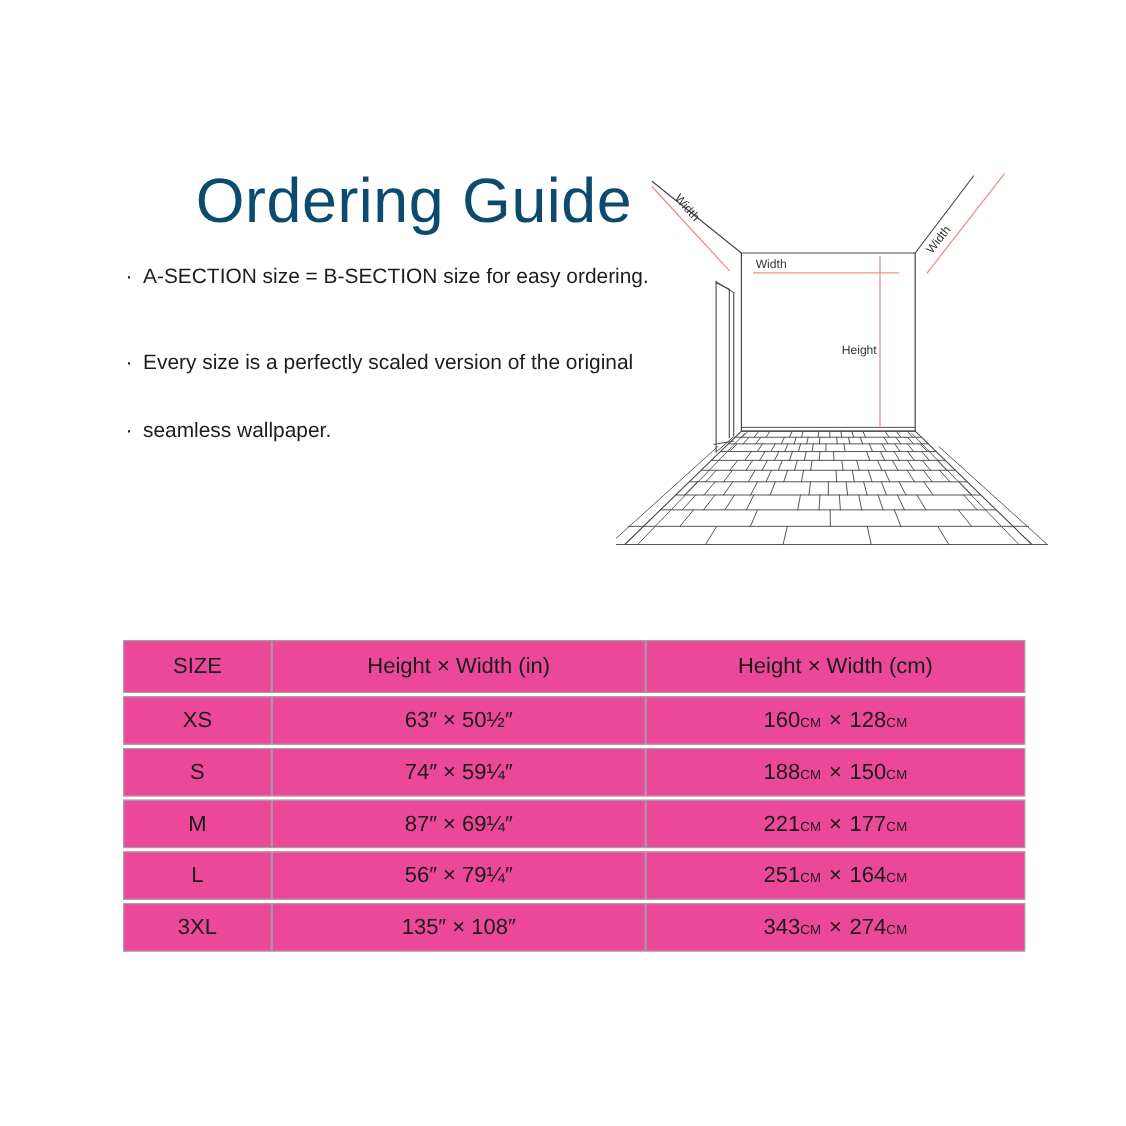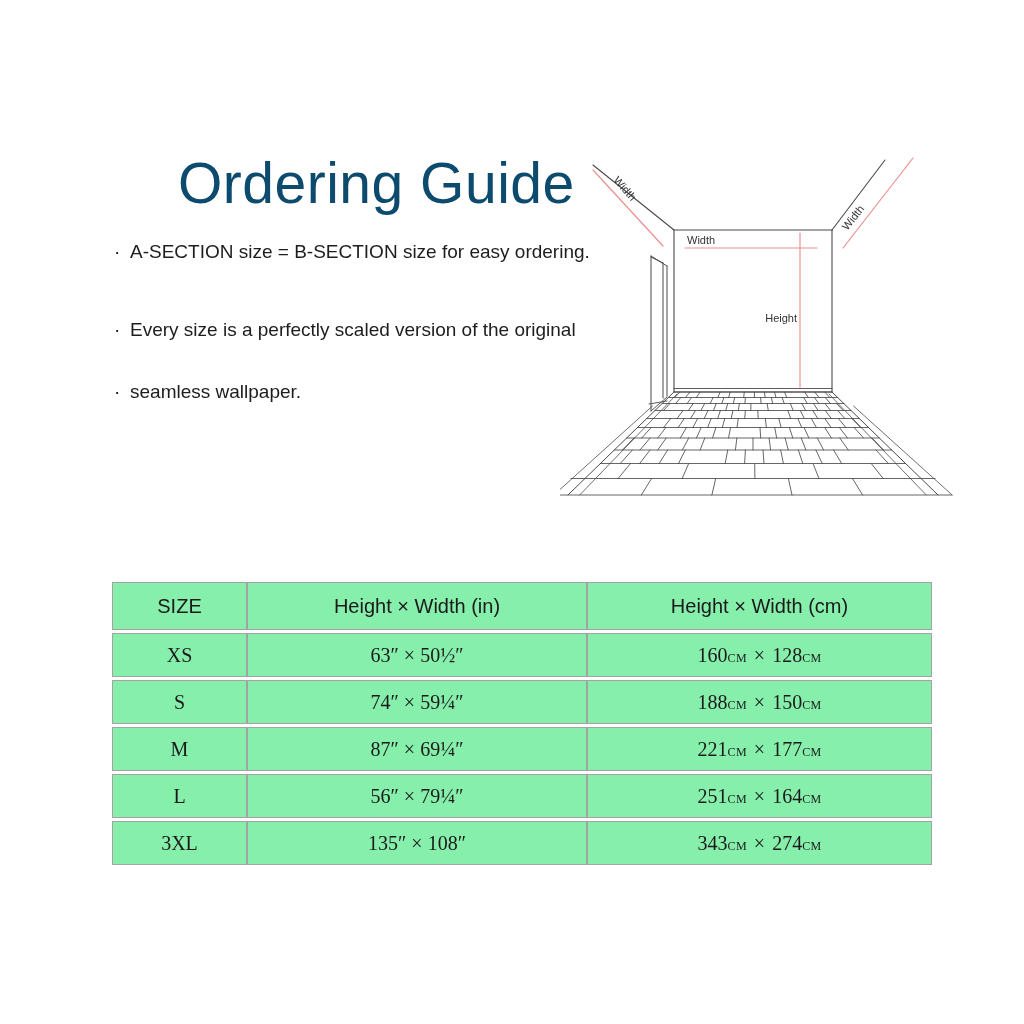--- a/index.html
+++ b/index.html
@@ -22,27 +22,27 @@
   .bullet-1{margin-bottom:50px;}
   .bullet-2{margin-bottom:34px;}
   .bullet-2 .bline2{padding-left:4px;}
   .room-svg{position:absolute;left:560px;top:135px;}
   .size-table{
     position:absolute;left:112px;top:579px;width:820px;
     border-collapse:separate;border-spacing:0 3px;
     table-layout:fixed;
   }
   .size-table td,.size-table th{
-    background:#86efac;border:1px solid #a3a3a3;
+    background:#ec4899;border:1px solid #a3a3a3;
     text-align:center;vertical-align:middle;
     font-weight:400;color:#1a1a1a;
     font-family:"Liberation Sans","DejaVu Sans",sans-serif;
   }
   .size-table th{height:44px;font-size:20px;}
-  .size-table td{height:40px;font-size:20px;font-family:Liberation Serif, serif;}
+  .size-table td{height:40px;font-size:20px;}
   .col-size{width:135px;}
   .col-in{width:340px;}
   .col-cm{width:345px;}
   .u{font-size:0.60em;text-transform:uppercase;letter-spacing:0.3px;}
   .x{margin:0 7px;}
 </style>
 </head>
 <body>
 
 <h1 class="page-title">Ordering Guide</h1>

